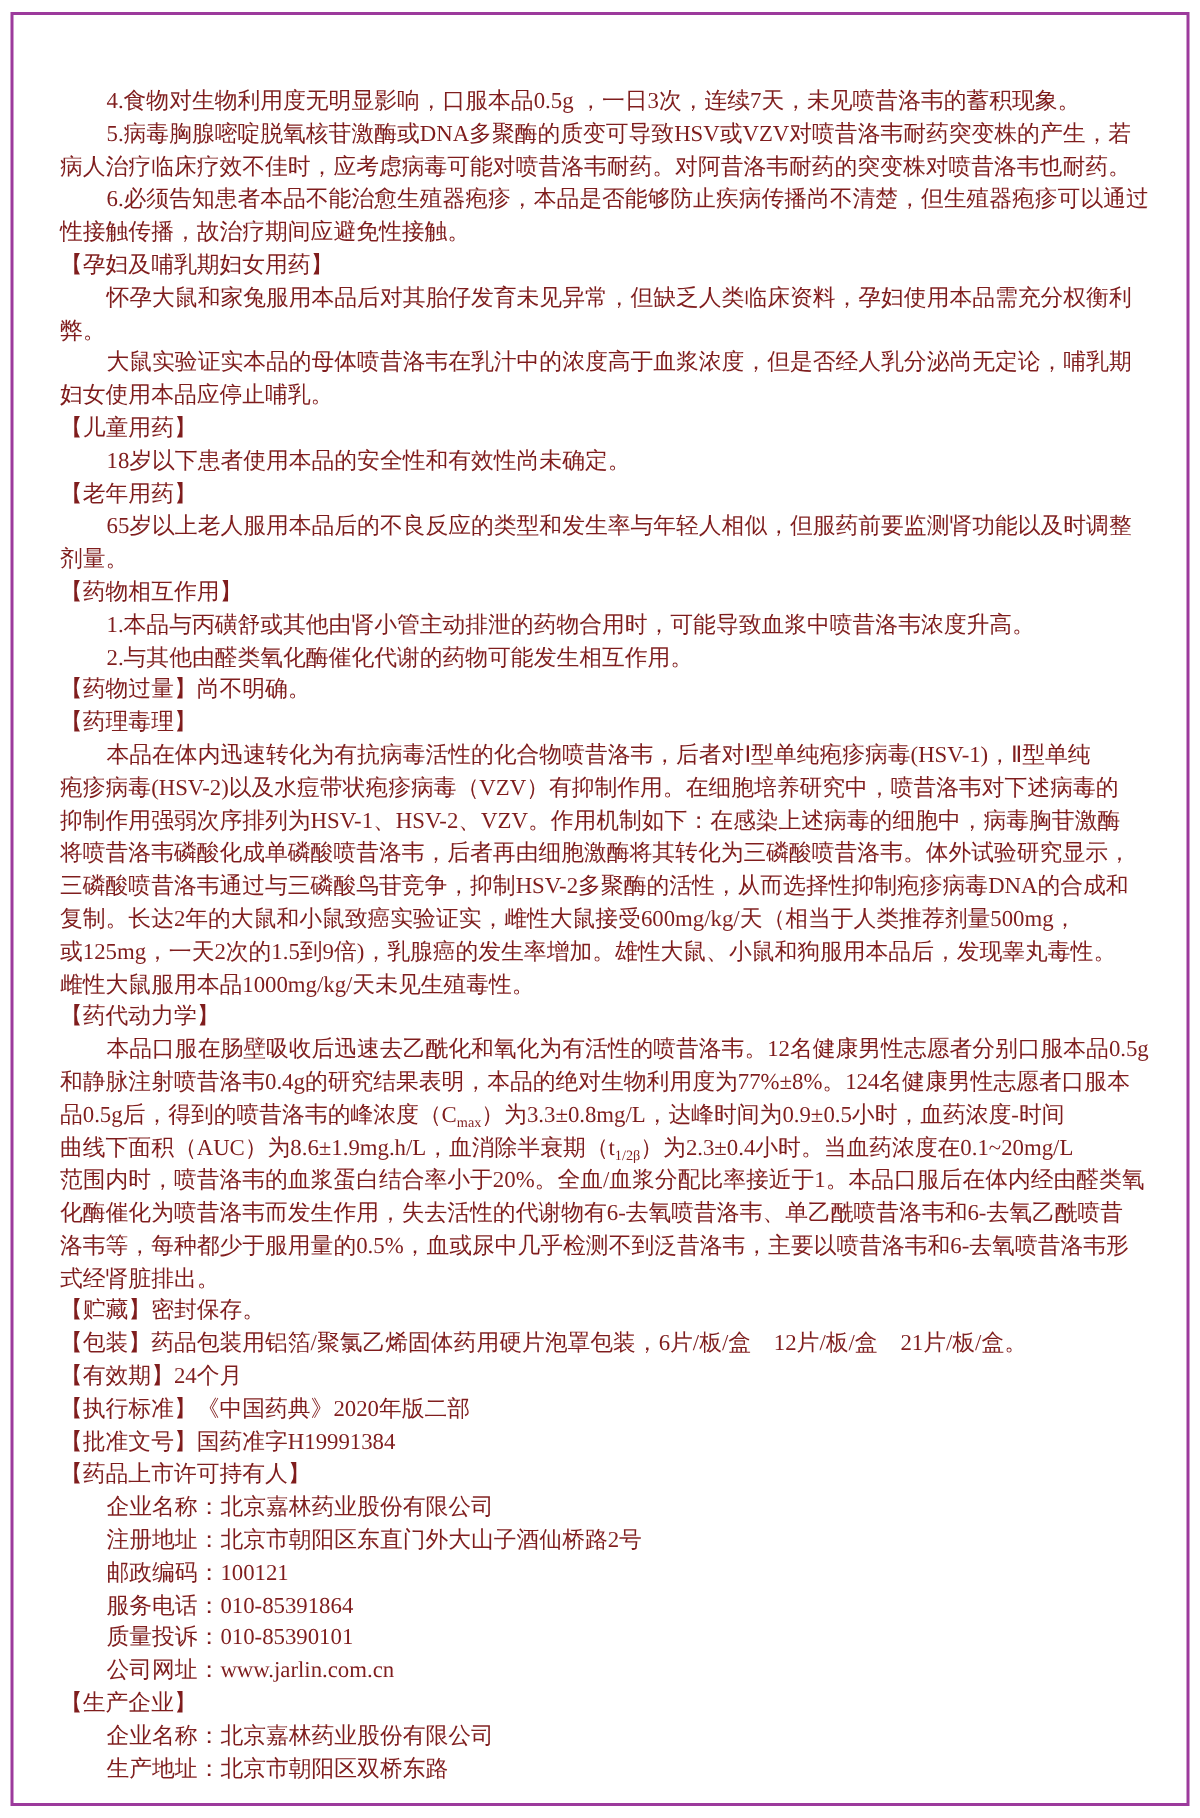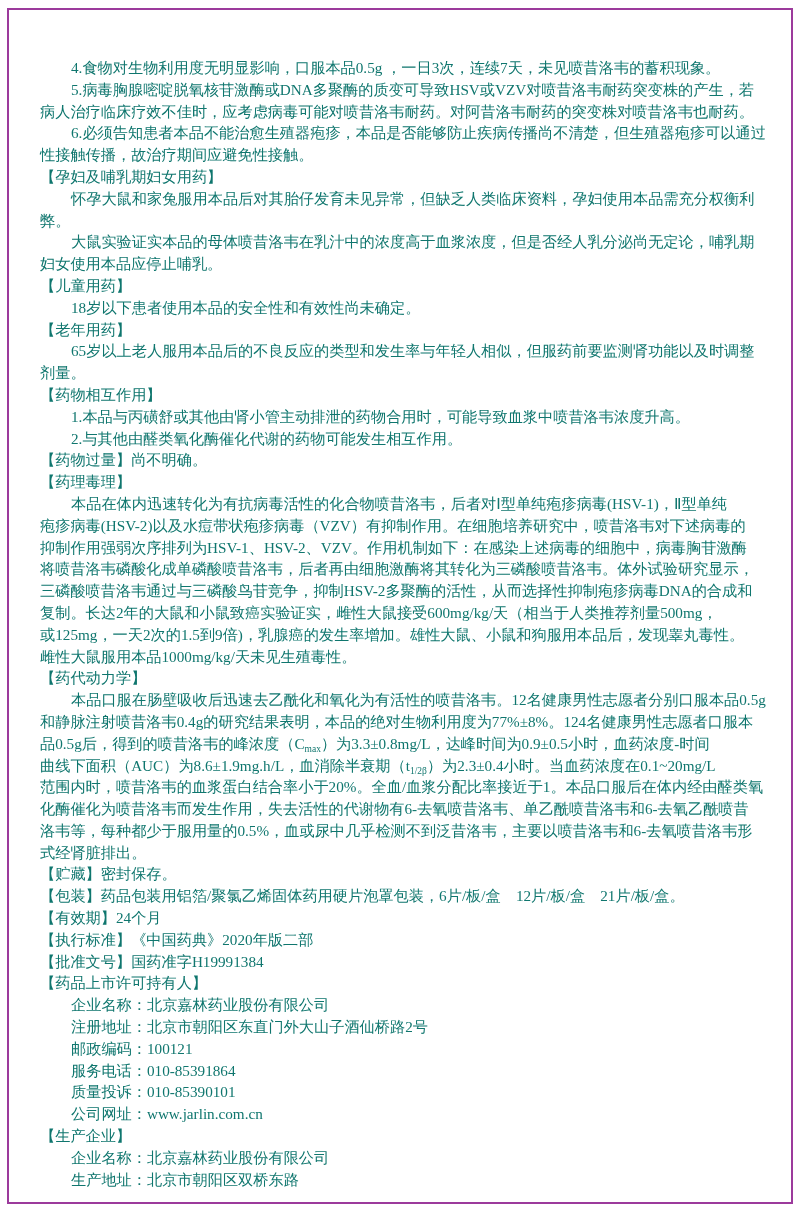--- a/index.html
+++ b/index.html
@@ -22,21 +22,21 @@
     right: 7px;
     bottom: 8px;
     border: 2px solid #9c3a9c;
     pointer-events: none;
   }
   .doc {
     position: absolute;
     left: 40px;
     top: 57px;
     width: 728px;
-    color: #0f766e;
+    color: #7f1d1d;
     font-size: 15.2px;
     line-height: 21.8px;
     white-space: pre-wrap;
   }
   .line {
     min-height: 21.8px;
   }
   .line.indent {
     text-indent: 31px;
   }

